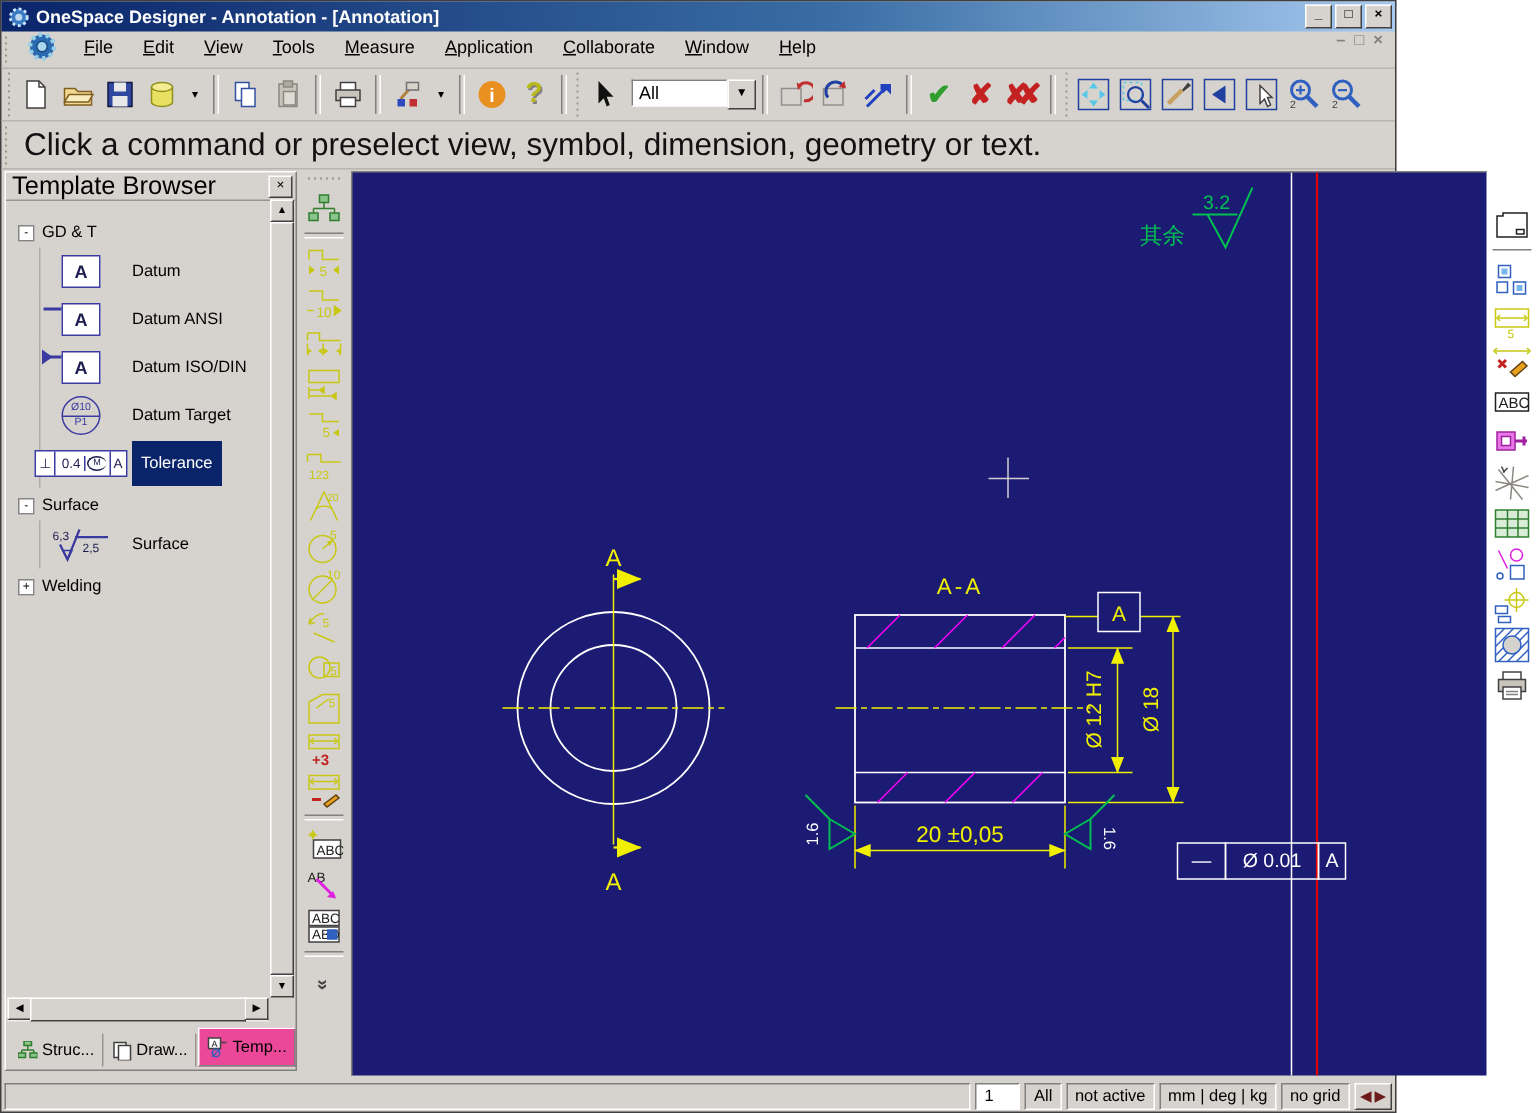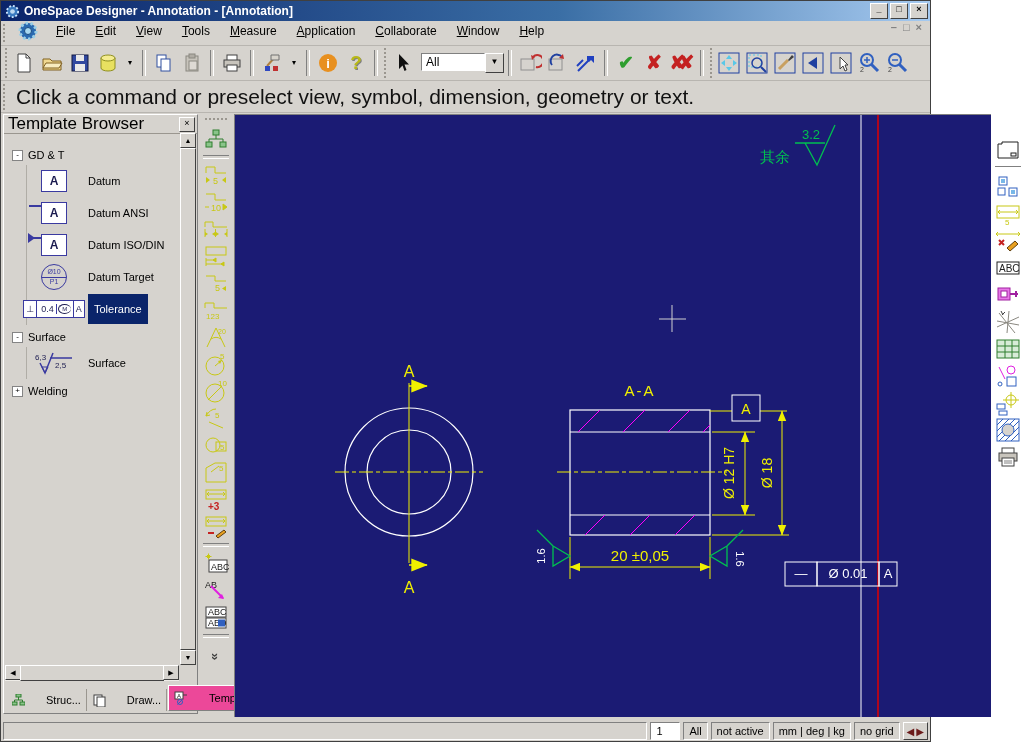--- a/index.html
+++ b/index.html
@@ -62,21 +62,21 @@
 
   
   .vscroll{position:absolute;top:18px;right:1px;bottom:48px;width:16px;background:#efede8;}
   .hscroll{position:absolute;left:1px;right:18px;bottom:32px;height:16px;background:#efede8;}
   .sbtn{position:absolute;width:16px;height:15px;background:#d6d3ce;border:1px solid;border-color:#fff #404040 #404040 #fff;font-size:7px;text-align:center;line-height:14px;box-sizing:border-box;}
   .vthumb{position:absolute;left:0;top:15px;bottom:15px;width:16px;background:#d6d3ce;border:1px solid;border-color:#fff #404040 #404040 #fff;box-sizing:border-box;}
   .hthumb{position:absolute;top:0;left:15px;right:15px;height:16px;background:#d6d3ce;border:1px solid;border-color:#fff #404040 #404040 #fff;box-sizing:border-box;}
 
   
   .tabs{position:absolute;left:1px;bottom:2px;height:26px;display:flex;align-items:flex-end;gap:1px;padding-left:2px;}
-  .tab{display:flex;align-items:center;gap:21px;font-size:11px;height:22px;padding:0 5px;border-right:1px solid #9a968f;}
+  .tab{display:flex;align-items:center;gap:3px;font-size:11px;height:22px;padding:0 5px;border-right:1px solid #9a968f;}
   .tab.active{background:#ec4899;border:1px solid;border-color:#fff #808080 #808080 #fff;height:24px;}
 
   
   .lstrip{position:absolute;left:198px;top:113px;width:34px;height:602px;display:flex;flex-direction:column;align-items:center;}
   .rstrip{position:absolute;left:990px;top:113px;width:34px;height:602px;display:flex;flex-direction:column;align-items:center;padding-top:22px;box-sizing:border-box;}
   .griph{width:24px;height:5px;margin:3px 0;background-image:radial-gradient(#9a968f 35%,transparent 36%);background-size:4px 4px;}
   .ssep{width:26px;height:2px;margin:3px 0;border-top:1px solid #808080;border-bottom:1px solid #fff;}
   .sicon{width:28px;height:27px;display:flex;align-items:center;justify-content:center;flex:none;}
   .more{color:#404040;font-size:13px;font-weight:bold;transform:rotate(90deg);margin-top:8px;}
 

